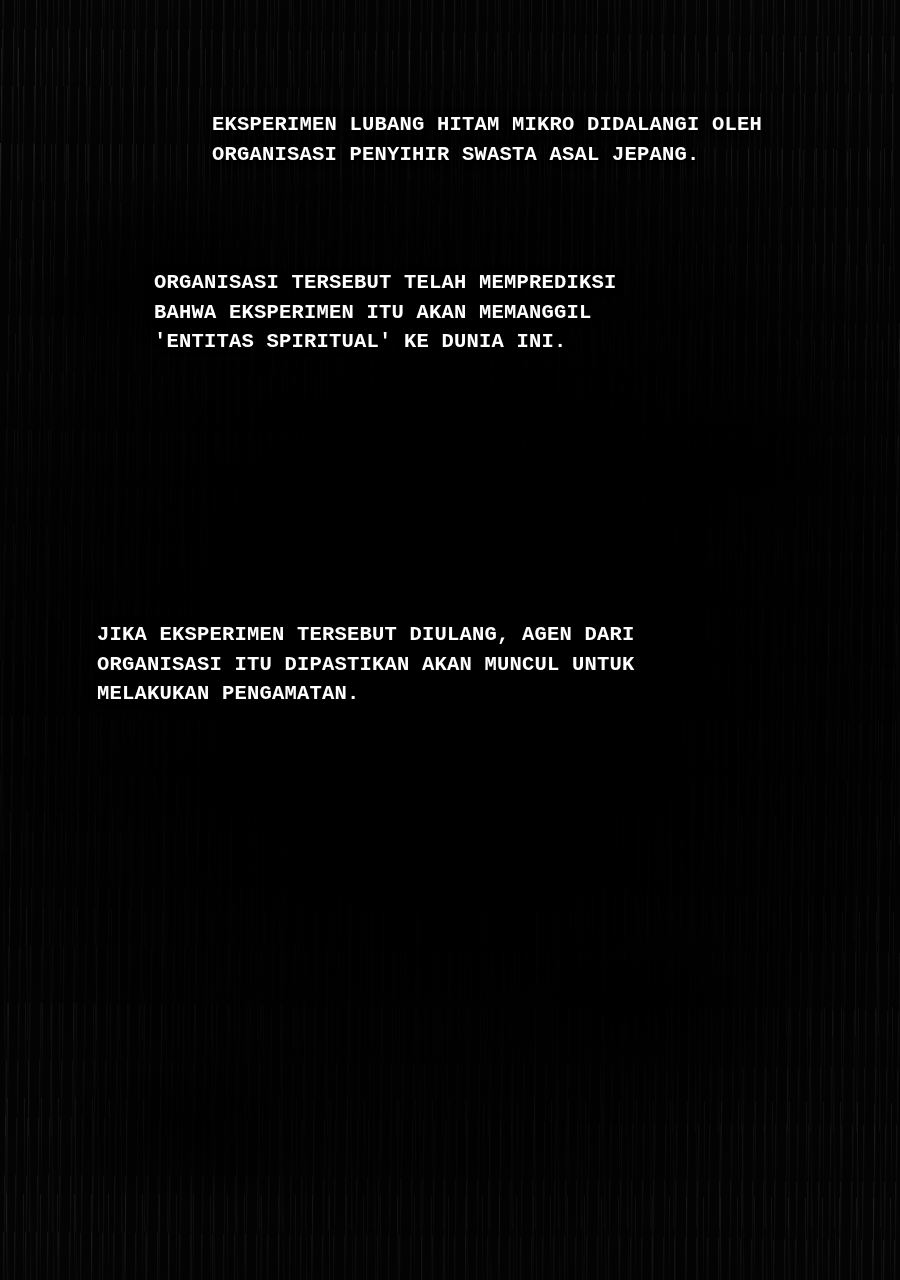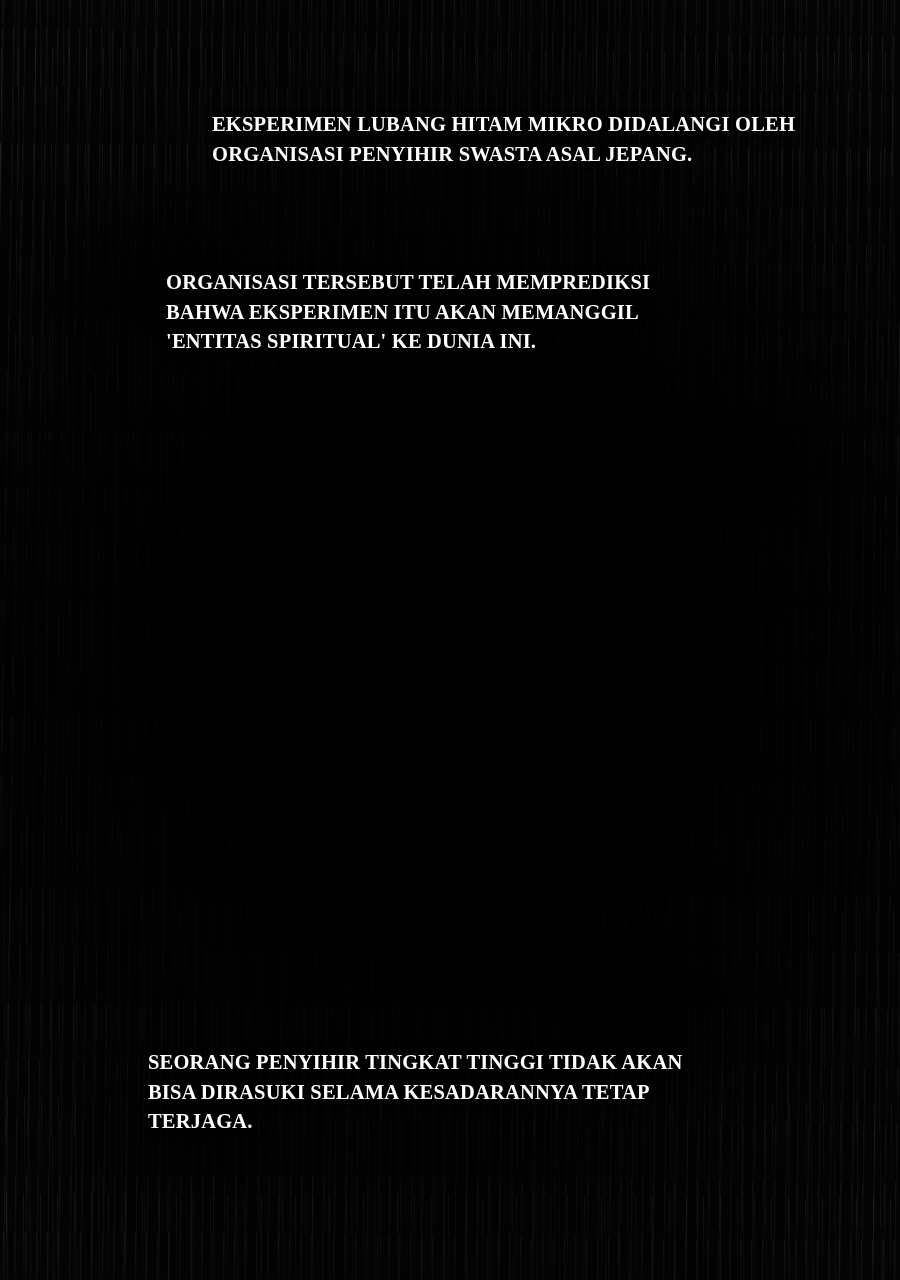--- a/index.html
+++ b/index.html
@@ -96,34 +96,34 @@
   }
 
   
   .captions {
     position: absolute;
     inset: 0;
   }
   .caption {
     position: absolute;
     color: #ffffff;
-    font-family: Liberation Serif, serif;
+    font-family: Liberation Mono, monospace;
     font-weight: bold;
     font-size: 20.5px;
     letter-spacing: 0.2px;
     line-height: 1.45;
     text-transform: uppercase;
     white-space: pre-line;
     text-shadow:
       0 0 3px rgba(0,0,0,0.95),
       0 0 8px rgba(0,0,0,0.85),
       0 1px 2px rgba(0,0,0,0.95);
   }
   .c1 { left: 212px; top: 110px; }
-  .c2 { left: 166px; top: 268px; }
+  .c2 { left: 154px; top: 268px; }
   .c3 { left: 262px; top: 474px; }
   .c4 { left: 97px;  top: 620px; }
   .c5 { left: 134px; top: 842px; }
   .c6 { left: 148px; top: 1048px; }
 </style>
 </head>
 <body>
 
 <div class="page">
 
@@ -132,18 +132,18 @@
   <div class="vignette"></div>
   <div class="vignette-2"></div>
   <div class="blotches"></div>
 
   <div class="captions">
     <div class="caption c1">EKSPERIMEN LUBANG HITAM MIKRO DIDALANGI OLEH
 ORGANISASI PENYIHIR SWASTA ASAL JEPANG.</div>
     <div class="caption c2">ORGANISASI TERSEBUT TELAH MEMPREDIKSI
 BAHWA EKSPERIMEN ITU AKAN MEMANGGIL
 'ENTITAS SPIRITUAL' KE DUNIA INI.</div>
-    <div class="caption c6">SEORANG PENYIHIR TINGKAT TINGGI TIDAK AKAN
-BISA DIRASUKI SELAMA KESADARANNYA TETAP
-TERJAGA.</div>
+    <div class="caption c4">JIKA EKSPERIMEN TERSEBUT DIULANG, AGEN DARI
+ORGANISASI ITU DIPASTIKAN AKAN MUNCUL UNTUK
+MELAKUKAN PENGAMATAN.</div>
   </div>
 
 </div>
 
 </body></html>

